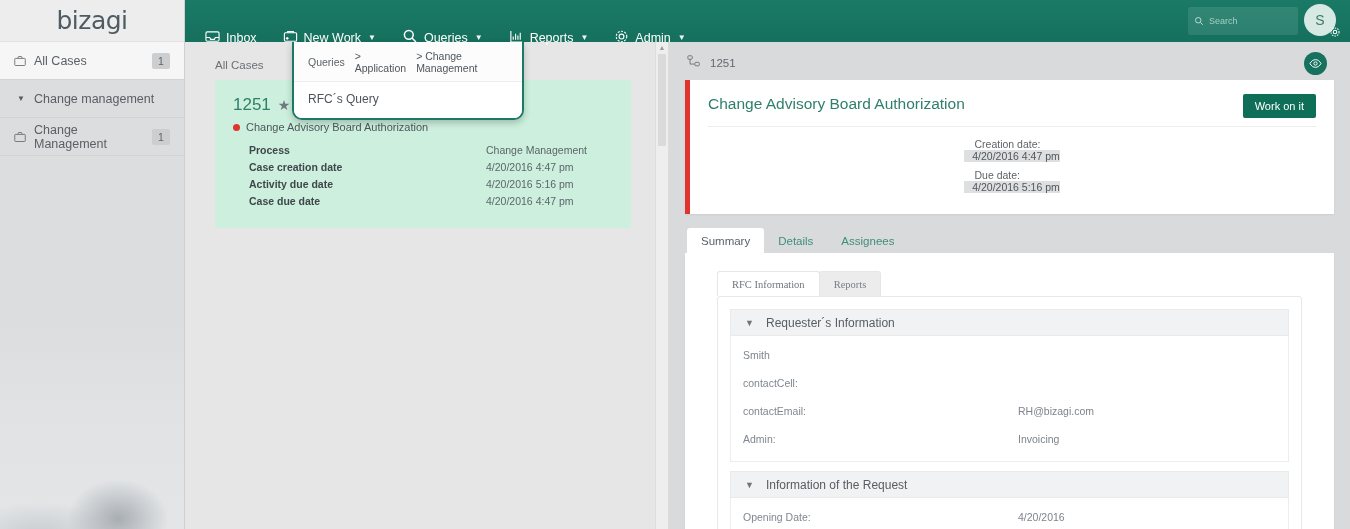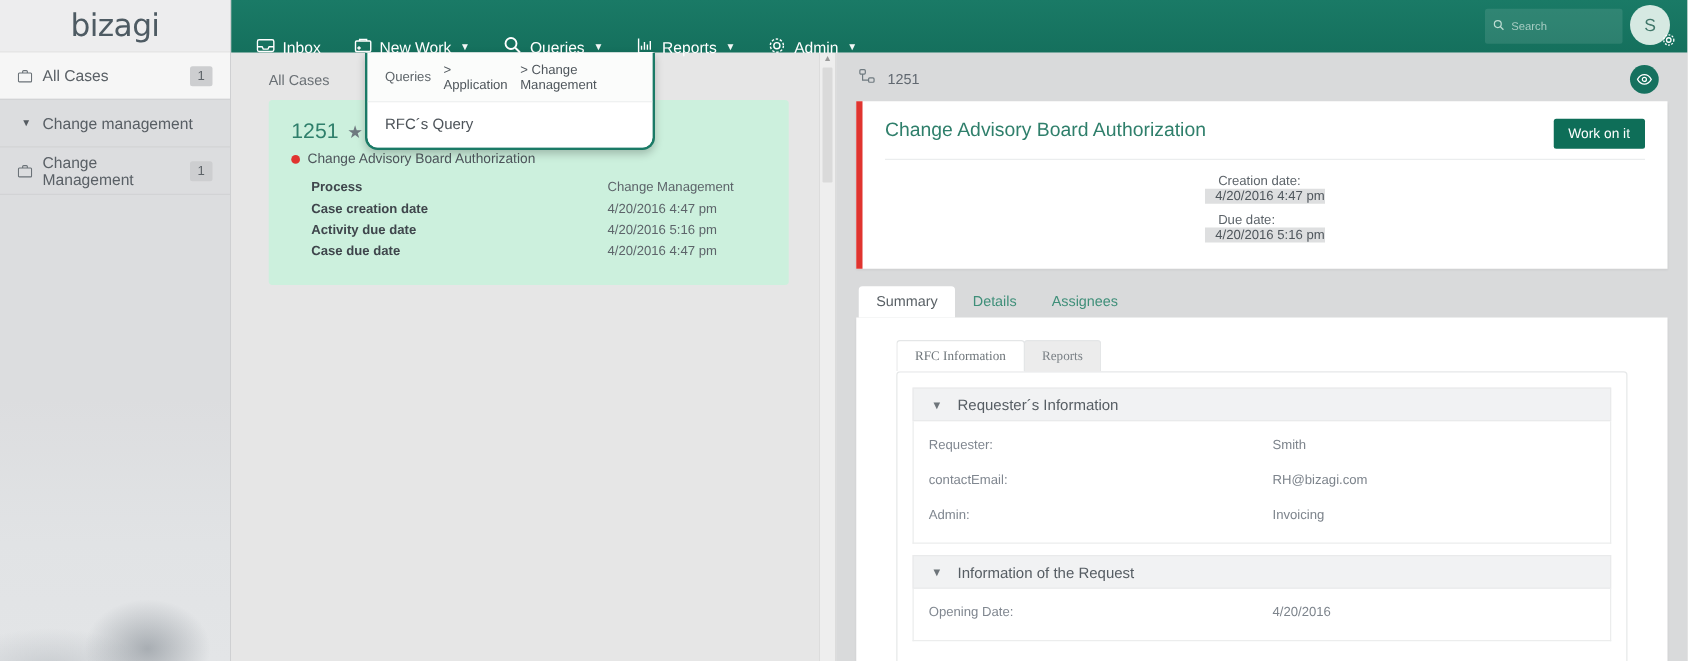--- a/index.html
+++ b/index.html
@@ -490,22 +490,25 @@
           </div>
 
           <div class="panel-inner">
 
             <div class="section-hdr">
               <span class="chev">▼</span>
               <span>Requester´s Information</span>
             </div>
             <div class="section-body">
               <div class="srow">
-                <span class="sk">Requester:</span>
                 <span class="sv">Smith</span>
+              </div>
+              <div class="srow">
+                <span class="sk">contactCell:</span>
+                <span class="sv"></span>
               </div>
               <div class="srow">
                 <span class="sk">contactEmail:</span>
                 <span class="sv">RH@bizagi.com</span>
               </div>
               <div class="srow">
                 <span class="sk">Admin:</span>
                 <span class="sv">Invoicing</span>
               </div>
             </div>

